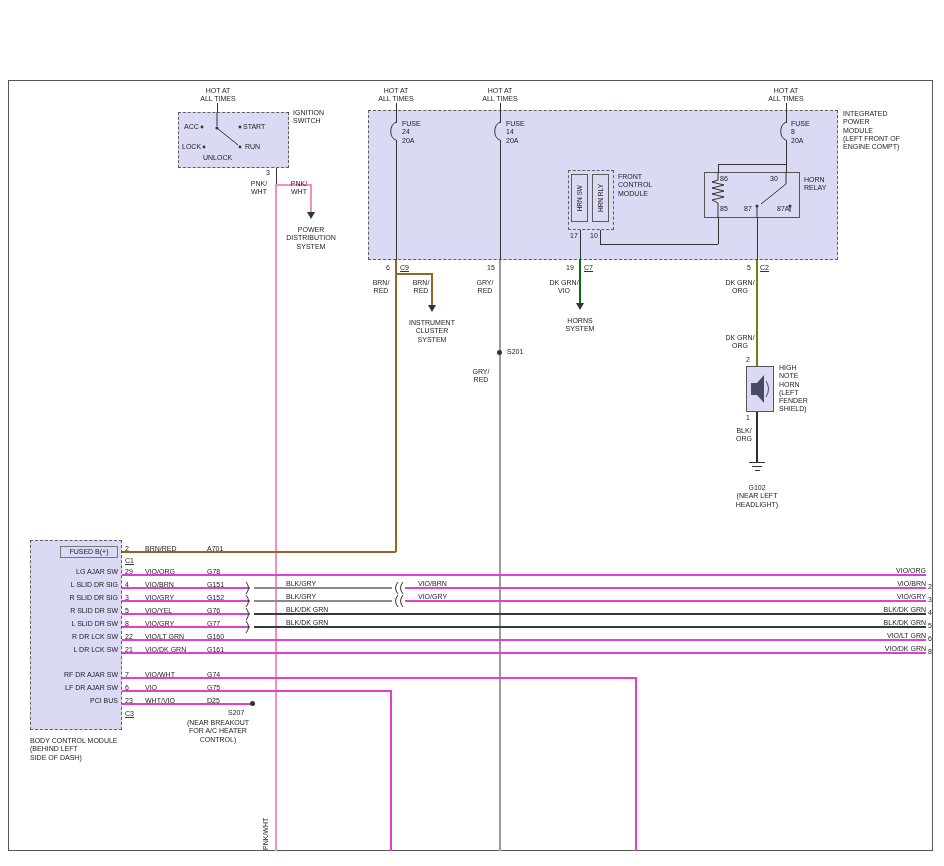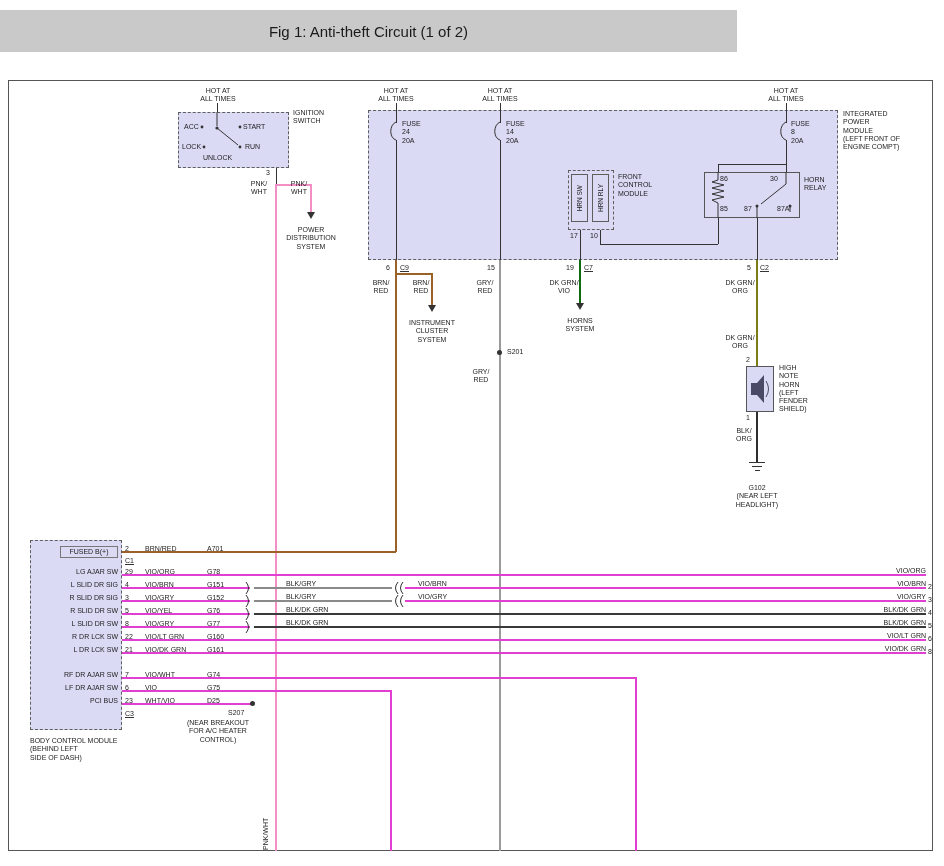--- a/index.html
+++ b/index.html
@@ -25,23 +25,20 @@
   .header-bar{position:absolute;left:0;top:10px;width:737px;height:42px;background:#c9c9c9;display:flex;align-items:center;justify-content:center}
   .header-bar .title{font-size:15px;color:#1b1b1b}
   .frame{position:absolute;left:8px;top:80px;width:925px;height:771px;border:1px solid #555;background:transparent}
   .pinlbl{position:absolute;font-size:7px;color:#1c1c1c}
 </style>
 </head>
 <body>
 
 <div class="scene">
 
-  <div class="header-bar">
-    <span class="title">Fig 1: Anti-theft Circuit (1 of 2)</span>
-  </div>
 
   <div class="frame"></div>
 
   <div class="lbl ctr" style="left:190px;top:87px;width:56px">HOT AT
 ALL TIMES</div>
   <div class="vlt" style="left:217px;top:103px;height:9px"></div>
   <div class="module" style="left:178px;top:112px;width:111px;height:56px"></div>
   <svg class="abs" style="left:178px;top:112px" width="111" height="56">
     <line x1="39" y1="0" x2="39" y2="14" stroke="#333" stroke-width="1"></line>
     <circle cx="39" cy="16" r="1.6" fill="#333"></circle>

